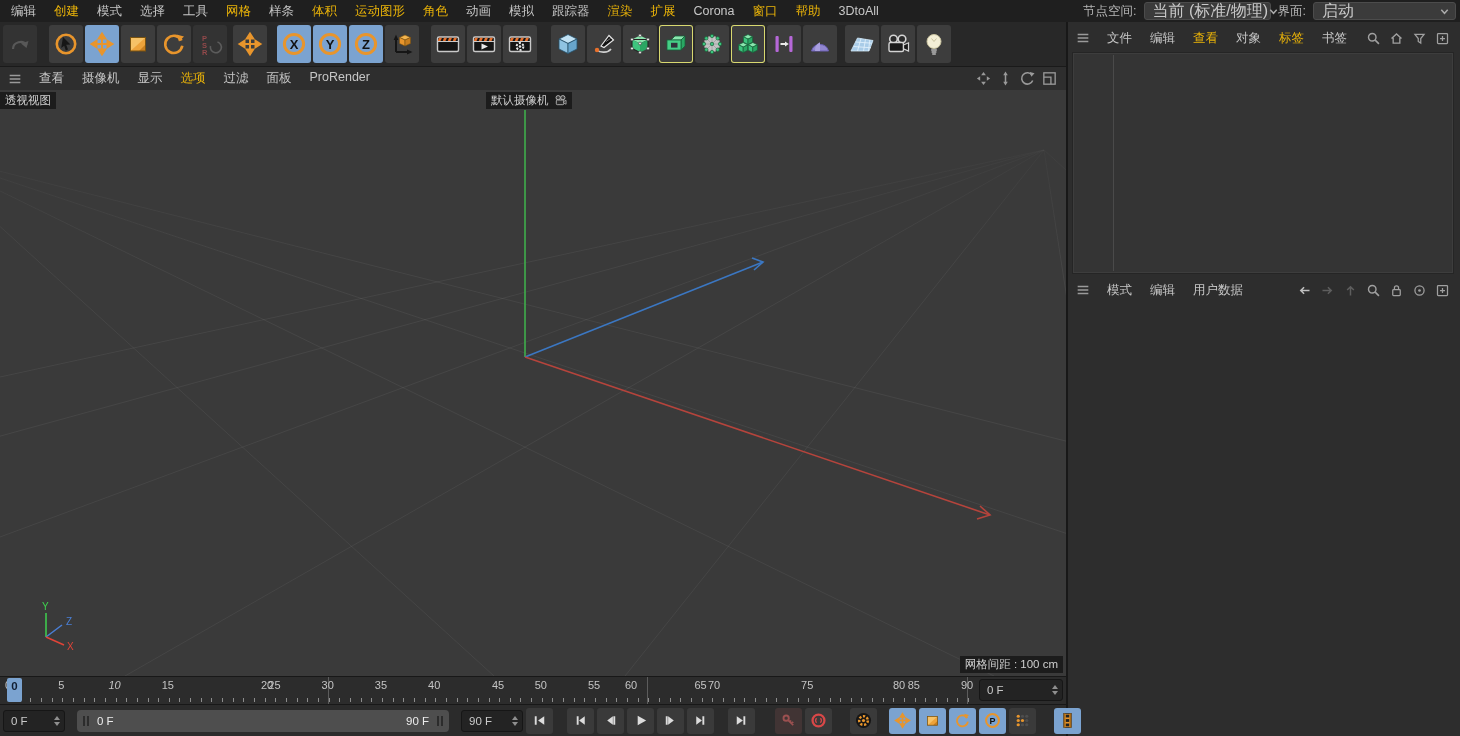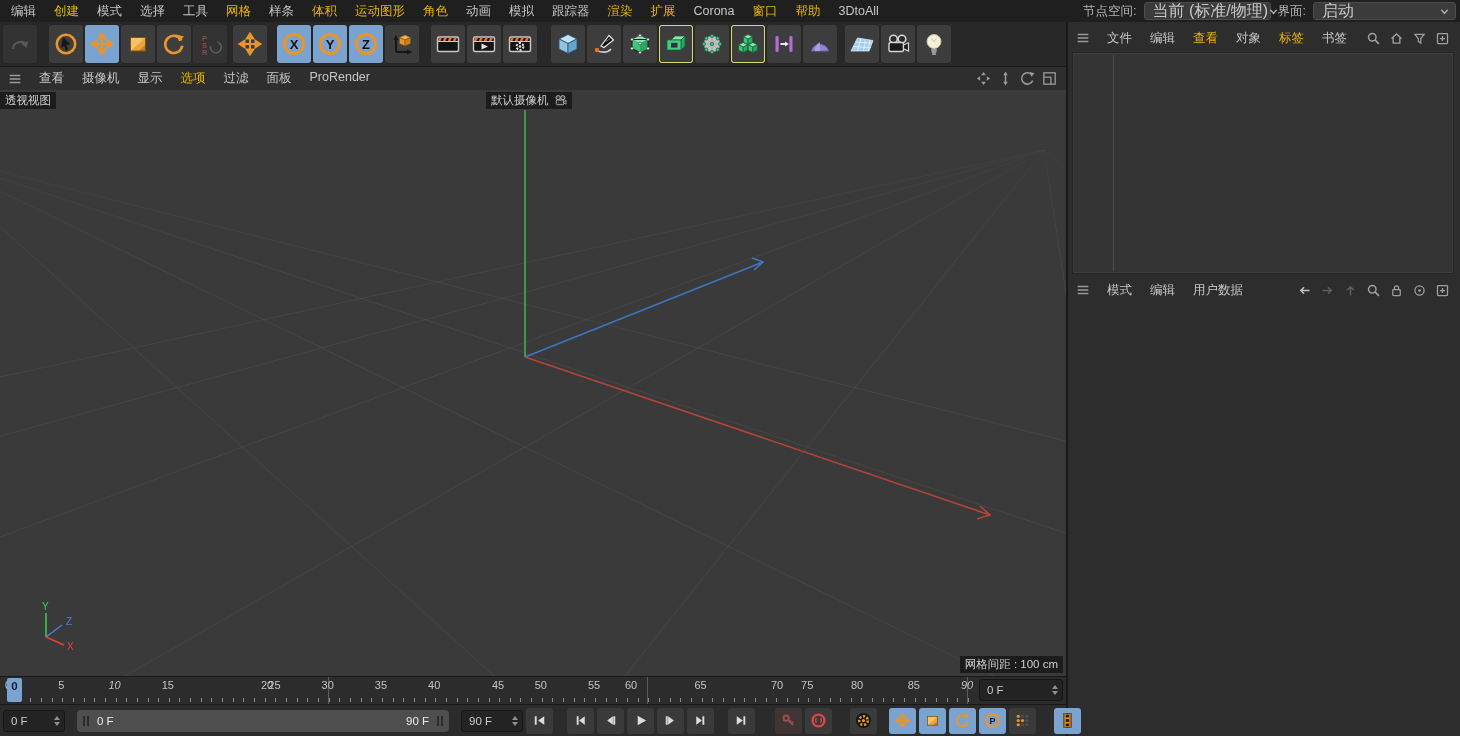--- a/index.html
+++ b/index.html
@@ -492,25 +492,25 @@
           <span class="ruler-num" style="left: 221.12px; margin-left: 46px;">20</span>
           <span class="ruler-num" style="left: 274.4px;">25</span>
           <span class="ruler-num" style="left: 327.68px;">30</span>
           <span class="ruler-num" style="left: 380.96px;">35</span>
           <span class="ruler-num" style="left: 434.24px;">40</span>
           <span class="ruler-num" style="left: 498px;">45</span>
           <span class="ruler-num" style="left: 540.8px;">50</span>
           <span class="ruler-num" style="left: 594.08px;">55</span>
           <span class="ruler-num" style="left: 611px; margin-left: 20px;">60</span>
           <span class="ruler-num" style="left: 700.64px;">65</span>
-          <span class="ruler-num" style="left: 777px; text-align: right;">70</span>
+          <span class="ruler-num" style="left: 714px; text-align: right;">70</span>
           <span class="ruler-num" style="left: 807.2px;">75</span>
-          <span class="ruler-num" style="left: 857px;">80</span>
+          <span class="ruler-num" style="left: 899px;">80</span>
           <span class="ruler-num" style="left: 913.76px;">85</span>
-          <span class="ruler-num" style="left: 967.04px; font-style: italic;">90</span>
+          <span class="ruler-num" style="left: 967.04px;">90</span>
         </div>
       <div id="ruler-ticks"></div>
       <div id="playhead">0</div>
       <div class="spin-field" id="current-frame-field">
         <span>0 F</span>
         <span class="spinner">
             <i class="up"></i>
             <i class="dn"></i>
           </span>
       </div>

